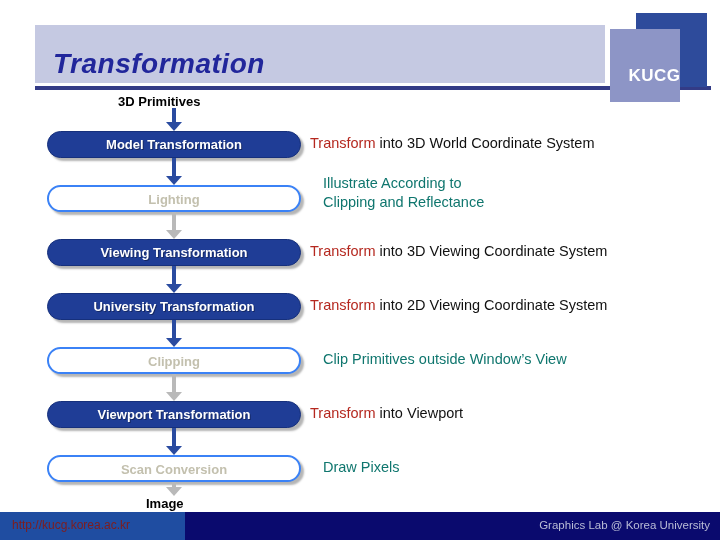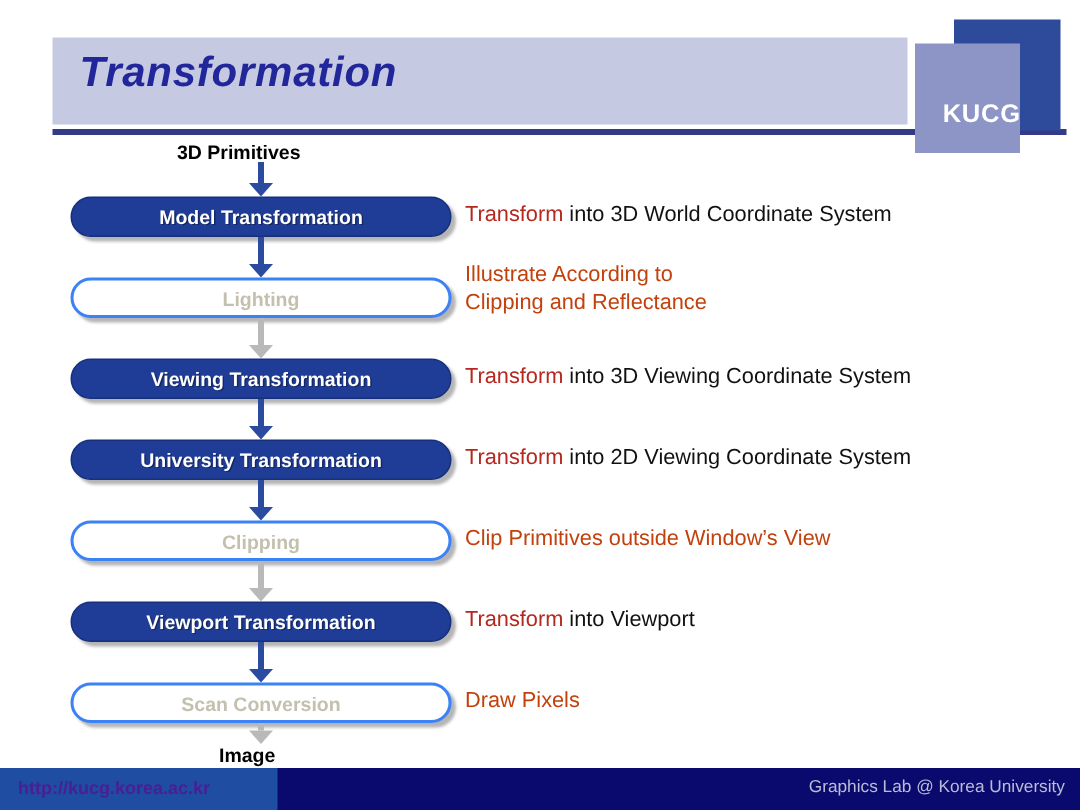--- a/index.html
+++ b/index.html
@@ -20,21 +20,21 @@
     position: absolute;
     left: 35px;
     top: 25px;
     width: 570px;
     height: 58px;
     background: #c5c9e2;
   }
   #page-title {
     position: absolute;
     left: 53px;
-    top: 32px;
+    top: 48px;
     font-size: 28px;
     font-weight: bold;
     font-style: italic;
     color: #21269b;
     letter-spacing: 0.5px;
     white-space: nowrap;
   }
   #header-rule {
     position: absolute;
     left: 35px;
@@ -121,21 +121,21 @@
 
   .desc {
     position: absolute;
     left: 310px;
     font-size: 14.5px;
     color: #111111;
     white-space: nowrap;
     line-height: 19px;
   }
   .desc .kw { color: #b5281f; }
-  .desc.muted { color: #c2410c; }
+  .desc.muted { color: #0f766e; margin-left: 13px; }
 
   
   .conn {
     position: absolute;
     left: 172px;
     width: 4px;
   }
   .conn.blue { background: #2a4ba0; }
   .conn.gray { background: #b9b9b9; }
   .arrowhead {
@@ -164,22 +164,22 @@
     top: 512px;
     width: 185px;
     height: 28px;
     background: #1f4da1;
   }
   #footer-url {
     position: absolute;
     left: 12px;
     top: 518px;
     font-size: 12px;
-    font-weight: bold;
-    color: #4c1d95;
+    font-weight: normal;
+    color: #7f1d1d;
     white-space: nowrap;
   }
   #footer-credit {
     position: absolute;
     right: 10px;
     top: 519px;
     font-size: 11.5px;
     color: #b9bcd6;
     white-space: nowrap;
   }

